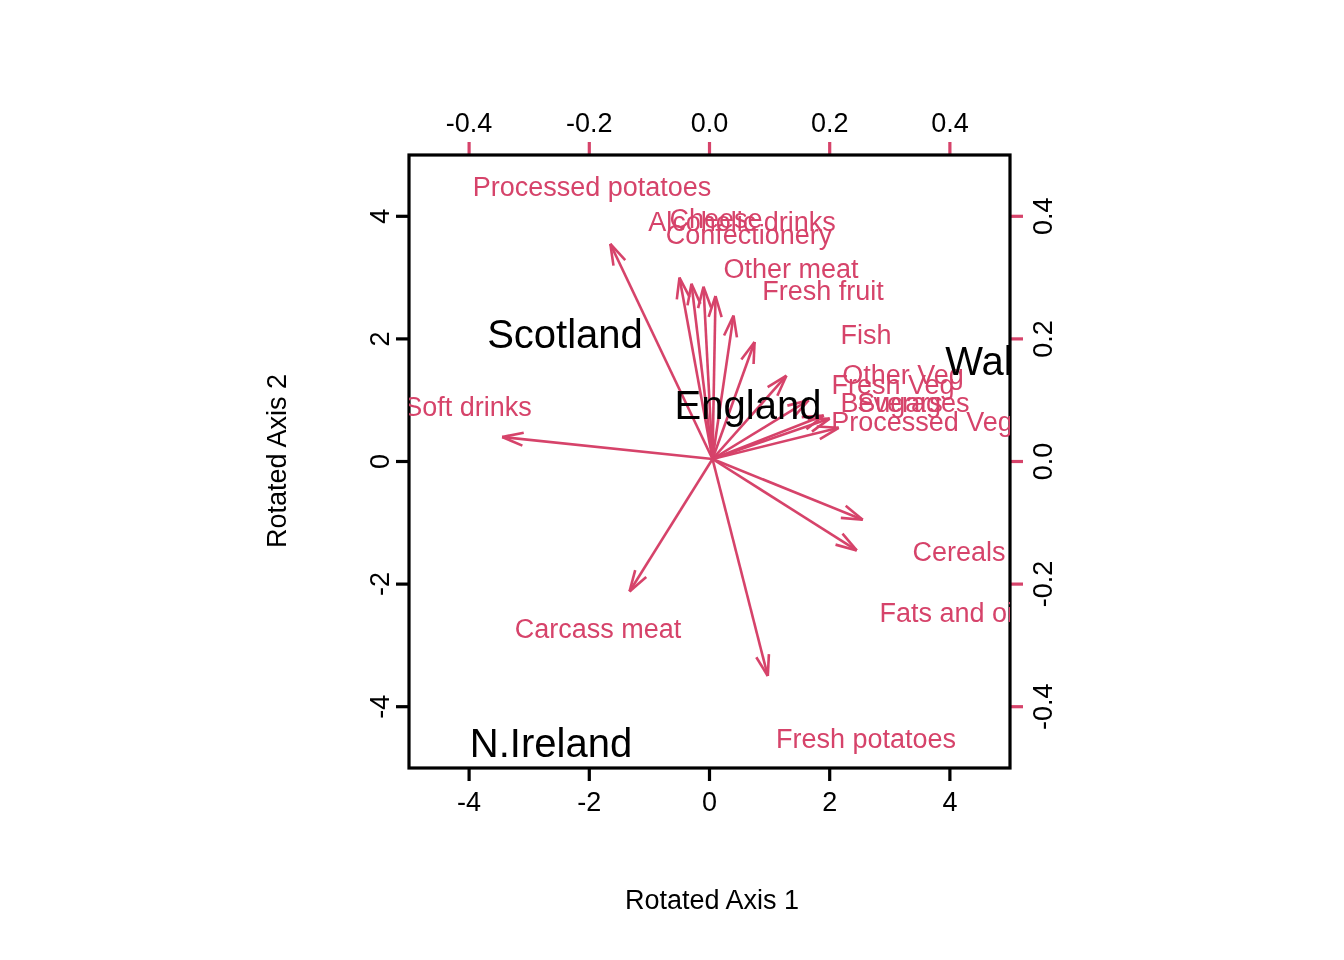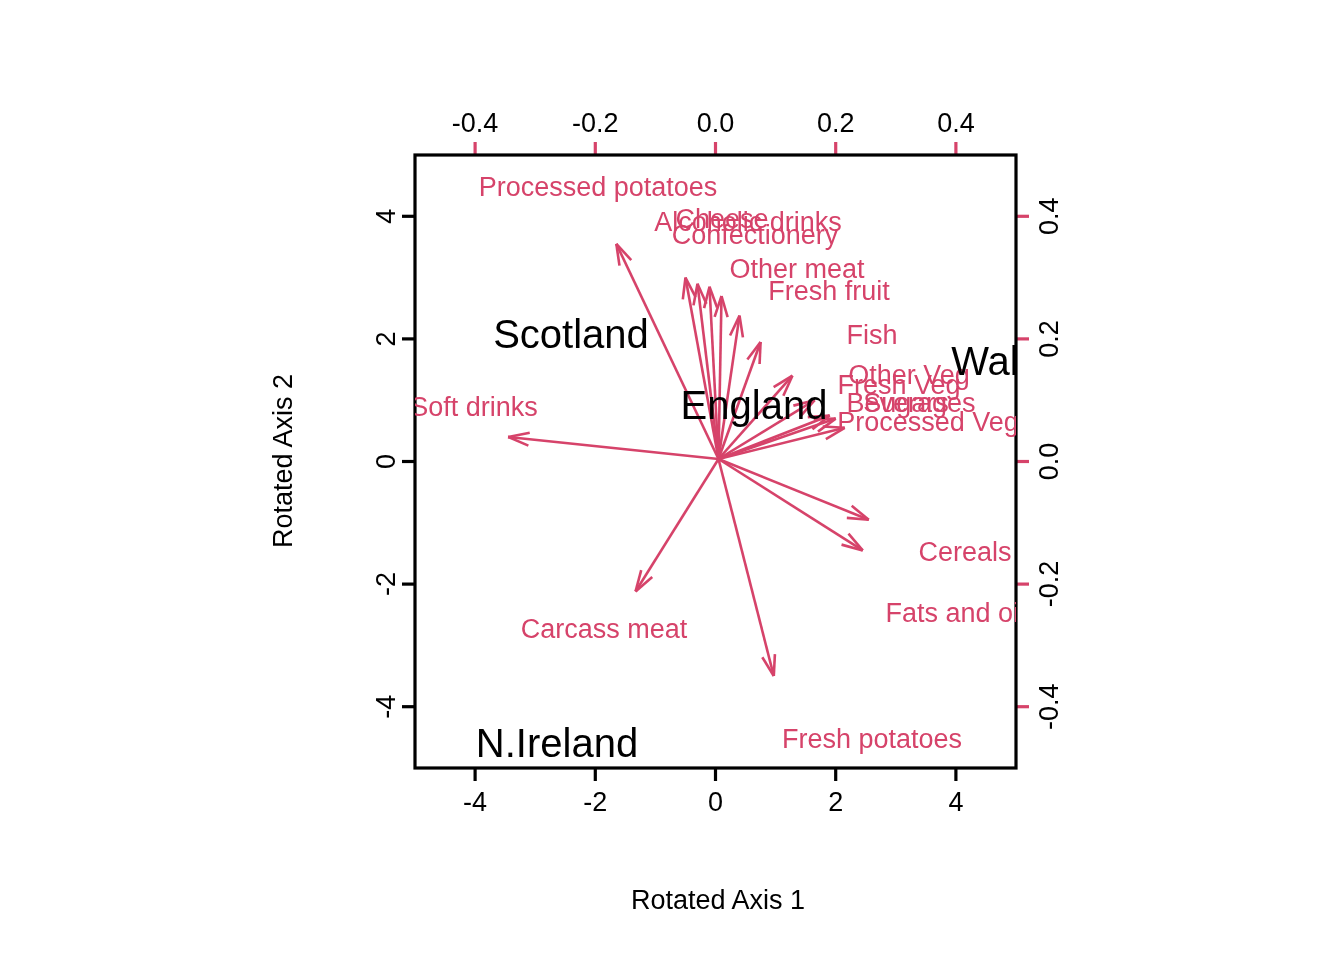--- a/index.html
+++ b/index.html
@@ -1,21 +1,21 @@
 <!DOCTYPE html>
 <html><head>
 <meta charset="utf-8">
 <style>
   html,body{margin:0;padding:0;}
   body{
     width:1344px;height:960px;background:#ffffff;
     font-family:"Liberation Sans", sans-serif;
     overflow:hidden;position:relative;
   }
-  #stage{position:absolute;left:6px;top:0;width:1084px;height:960px;}
+  #stage{position:absolute;left:0;top:0;width:1084px;height:960px;}
   svg{position:absolute;left:0;top:0;width:1344px;height:960px;display:block;}
   .tick-lab{font-family:"Liberation Sans",sans-serif;font-size:27px;fill:#000;}
   .axis-title{font-family:"Liberation Sans",sans-serif;font-size:27px;fill:#000;}
   .var-lab{font-family:"Liberation Sans",sans-serif;font-size:27px;}
   .obs-lab{font-family:"Liberation Sans",sans-serif;font-size:40px;fill:#000;}
 </style>
 </head>
 <body>
 
 <div id="stage">

